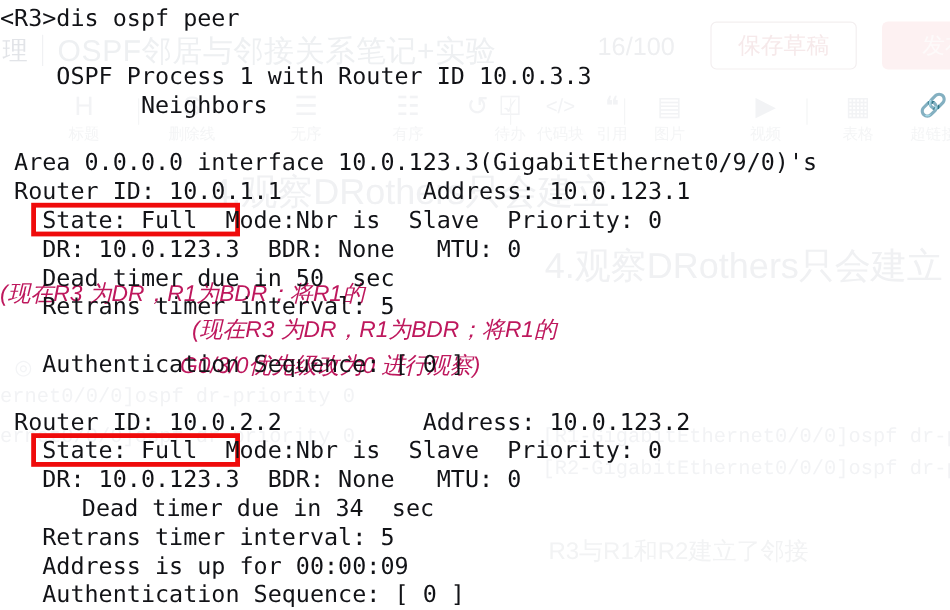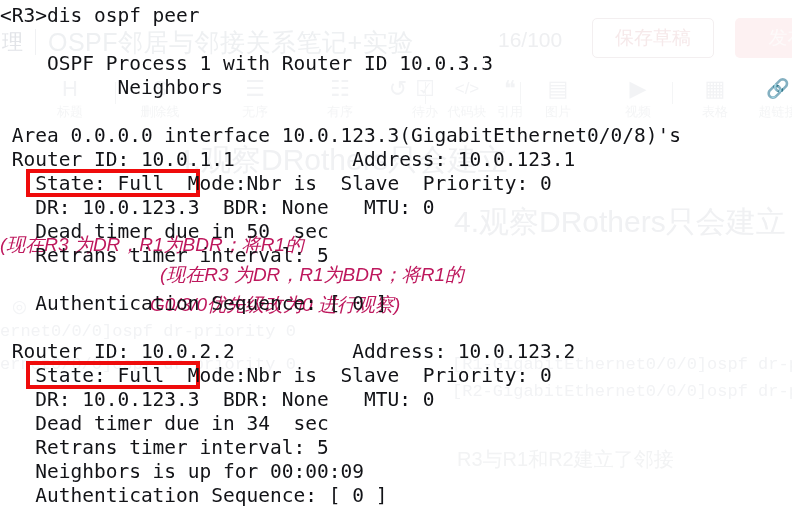--- a/index.html
+++ b/index.html
@@ -272,27 +272,27 @@
 
 <div id="annot-layer">
   <div class="redbox" id="box0" style="left: 26px; top: 169px; width: 174px; height: 28px; border-color: rgb(239, 11, 11);"></div>
   <div class="redbox" id="box1" style="left: 26px; top: 361px; width: 174px; height: 28px; border-color: rgb(239, 11, 11);"></div>
 </div>
 
 <div id="term-layer">
     <div class="tline" style="top: 4px;">&lt;R3&gt;dis ospf peer</div>
     <div class="tline" style="top: 52px;">    OSPF Process 1 with Router ID 10.0.3.3</div>
     <div class="tline" style="top: 76px;">          Neighbors</div>
-    <div class="tline" style="top: 124px;"> Area 0.0.0.0 interface 10.0.123.3(GigabitEthernet0/0/8)'s</div>
+    <div class="tline" style="top: 124px;"> Area 0.0.0.0 interface 10.0.123.3(GigabitEthernet0/9/0)'s</div>
     <div class="tline" style="top: 148px;"> Router ID: 10.0.1.1          Address: 10.0.123.1</div>
     <div class="tline" style="top: 172px;">   State: Full  Mode:Nbr is  Slave  Priority: 0</div>
     <div class="tline" style="top: 196px;">   DR: 10.0.123.3  BDR: None   MTU: 0</div>
     <div class="tline" style="top: 220px;">   Dead timer due in 50  sec</div>
     <div class="tline" style="top: 244px;">   Retrans timer interval: 5</div>
     <div class="tline" style="top: 292px;">   Authentication Sequence: [ 0 ]</div>
     <div class="tline" style="top: 340px;"> Router ID: 10.0.2.2          Address: 10.0.123.2</div>
     <div class="tline" style="top: 364px;">   State: Full  Mode:Nbr is  Slave  Priority: 0</div>
     <div class="tline" style="top: 388px;">   DR: 10.0.123.3  BDR: None   MTU: 0</div>
-    <div class="tline" style="top: 412px;">   Dead timer due in 34  sec</div>
+    <div class="tline" style="top: 412px; margin-left: 33px;">   Dead timer due in 34  sec</div>
     <div class="tline" style="top: 436px;">   Retrans timer interval: 5</div>
-    <div class="tline" style="top: 460px;">   Neighbors is up for 00:00:09</div>
+    <div class="tline" style="top: 460px;">   Address is up for 00:00:09</div>
     <div class="tline" style="top: 484px;">   Authentication Sequence: [ 0 ]</div>
   </div>
 
 </body></html>

